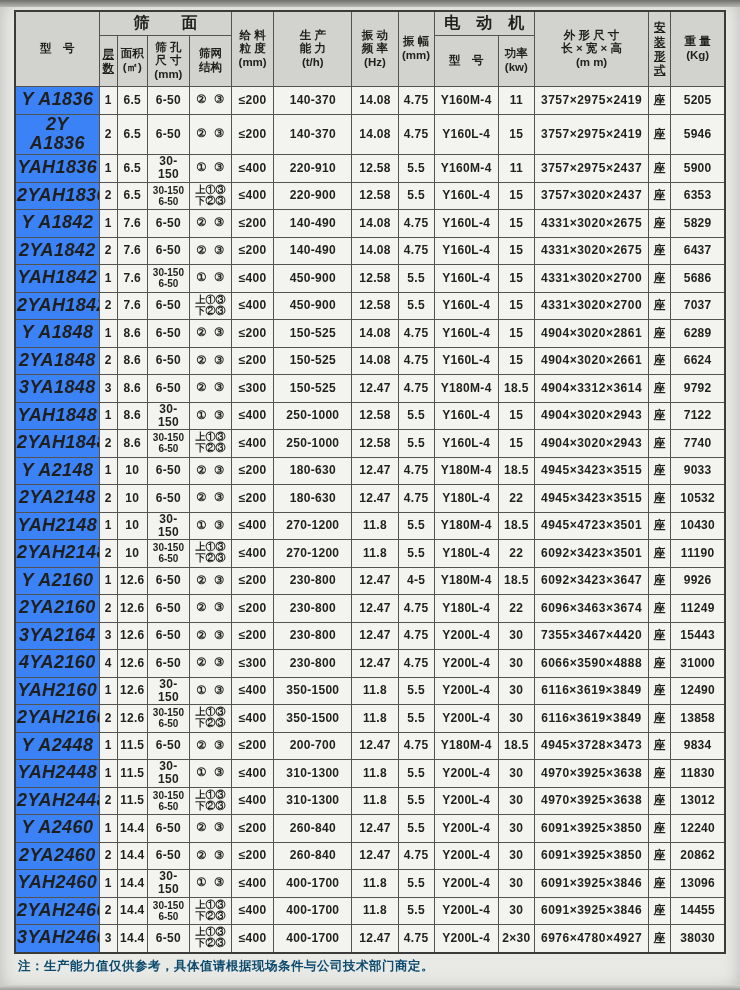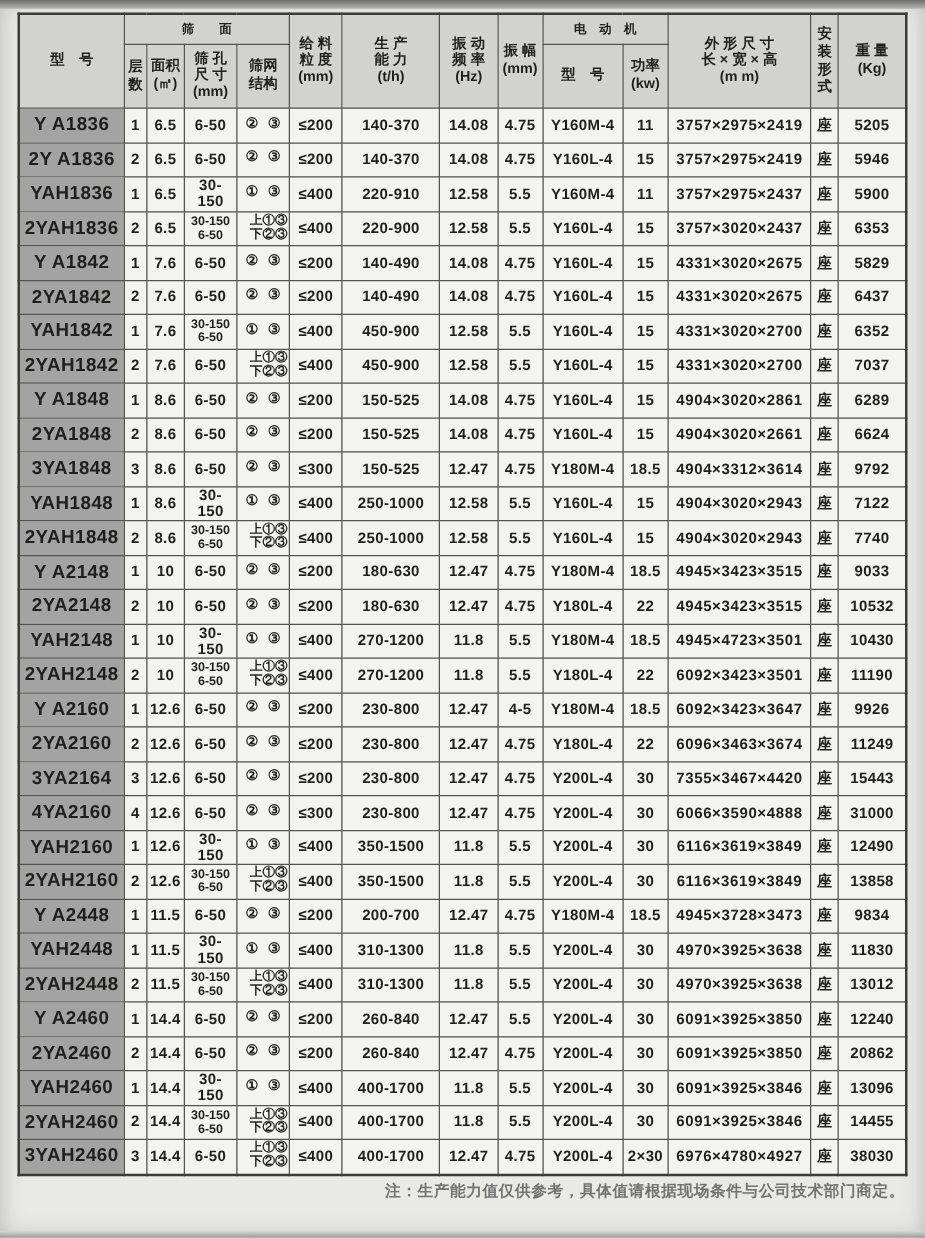--- a/index.html
+++ b/index.html
@@ -49,42 +49,42 @@
   .spec thead tr.h2 th { height:50px; }
   .spec td {
     background:#f3f3f0;
     font-size:12px;
     font-weight:bold;
     height:26.5px;
     line-height:1.1;
     letter-spacing:.3px;
   }
   .spec td.c-model {
-    background:#a3a3a3;
-    font-size:15px;
+    background:#3b82f6;
+    font-size:18px;
     letter-spacing:.4px;
+    font-style:italic;
   }
   .spec td.stack {
     font-size:10px;
     line-height:1.12;
     letter-spacing:0;
   }
   .spec td.c-mesh { font-size:11.5px;font-family:Liberation Mono, monospace; }
-  .spec td.c-mesh.stack { font-size:10px;text-align:right; }
+  .spec td.c-mesh.stack { font-size:10px; }
   .spec td.c-dims { letter-spacing:.5px; }
-  .spec th.h-install { padding:0 2px; line-height:1.25; }
-  .spec th.h-group-screen, .spec th.h-group-motor { font-size:10px; }
+  .spec th.h-install { padding:0 2px; line-height:1.25;text-decoration:underline; }
+  .spec th.h-group-screen, .spec th.h-group-motor { font-size:16px; }
 
   .footnote {
     margin:4px 2px 0 4px;
     font-size:12.5px;
     font-weight:bold;
-    color:#737373;
+    color:#0c4a6e;
     letter-spacing:.5px;
-    text-align:right;
   }
 </style>
 </head>
 <body>
 
 <div class="page">
   <div class="scan-edge-top"></div>
 
   <table class="spec">
     <colgroup>
@@ -247,21 +247,21 @@
 6-50</td>
           <td class="c-mesh">① ③</td>
           <td class="c-feed">≤400</td>
           <td class="c-capacity">450-900</td>
           <td class="c-freq">12.58</td>
           <td class="c-amp">5.5</td>
           <td class="c-motor">Y160L-4</td>
           <td class="c-power">15</td>
           <td class="c-dims">4331×3020×2700</td>
           <td class="c-install">座</td>
-          <td class="c-weight">6352</td>
+          <td class="c-weight">5686</td>
         </tr>
         <tr>
           <td class="c-model">2YAH1842</td>
           <td class="c-layers">2</td>
           <td class="c-area">7.6</td>
           <td class="c-hole">6-50</td>
           <td class="c-mesh stack">上①③
 下②③</td>
           <td class="c-feed">≤400</td>
           <td class="c-capacity">450-900</td>

